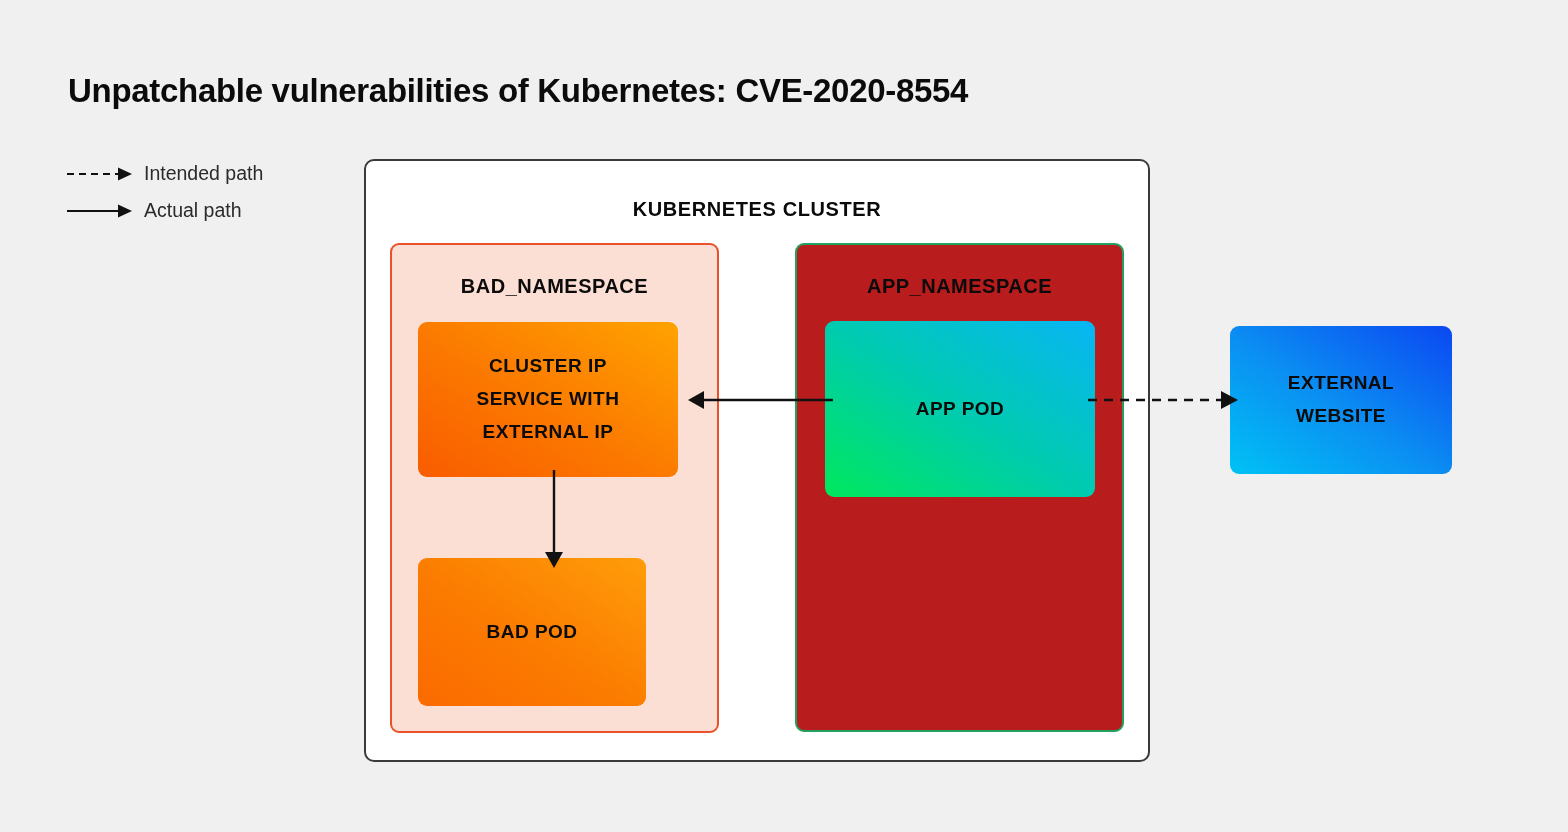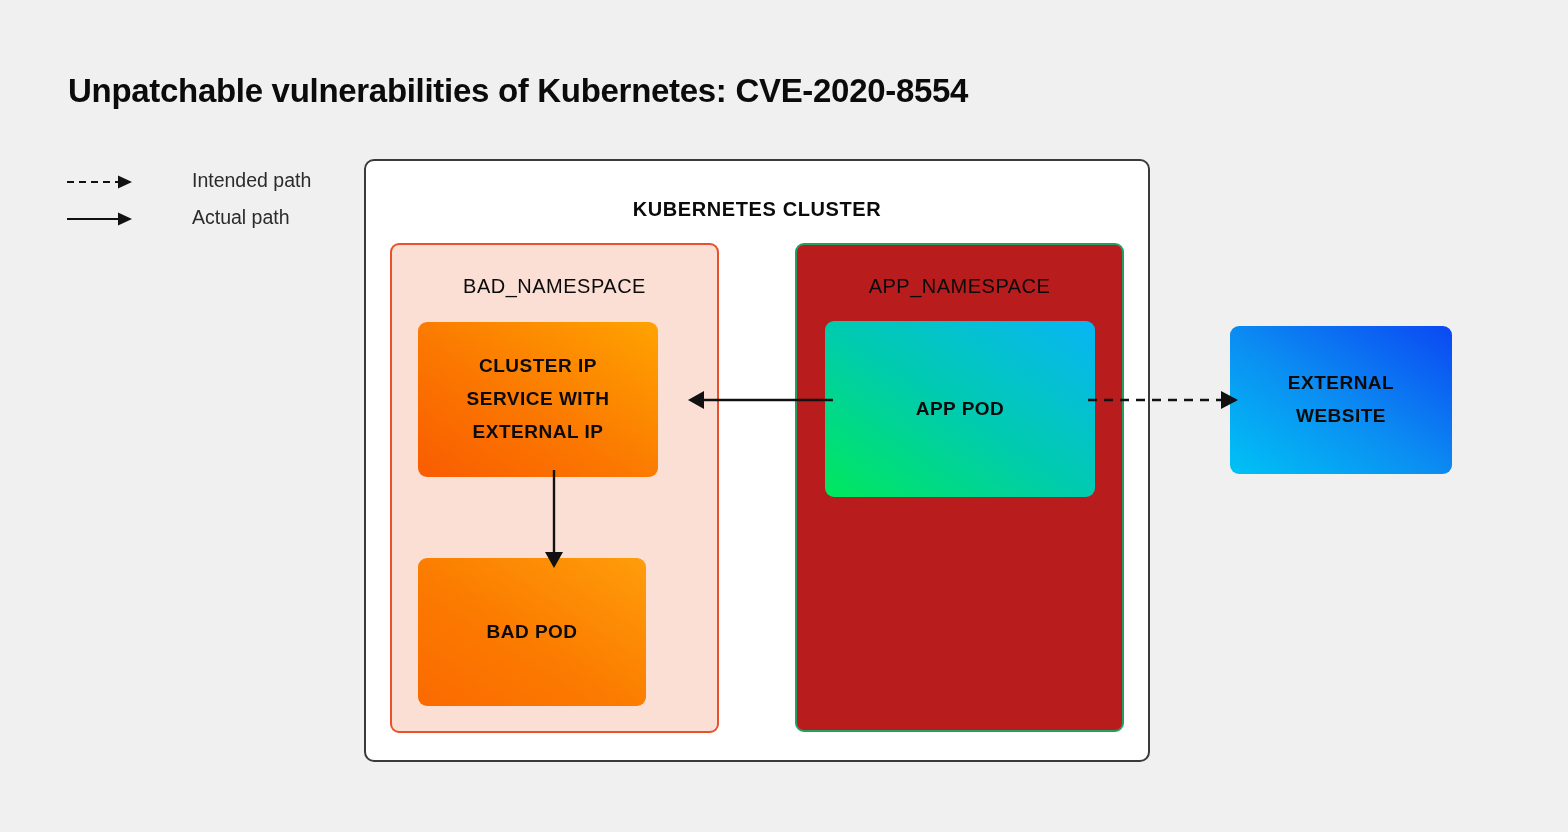--- a/index.html
+++ b/index.html
@@ -30,23 +30,22 @@
 
   
   #legend {
     position: absolute;
     left: 66px;
     top: 155px;
     width: 300px;
   }
   .legend-row {
     display: flex;
-    align-items: flex-end;
+    align-items: center;
     height: 37px;
-    gap: 48px;
   }
   .legend-glyph {
     width: 72px;
     height: 20px;
     flex: none;
     display: block;
   }
   .legend-label {
     font-size: 19.5px;
     color: #2b2b2b;
@@ -100,21 +99,21 @@
     background: #b91c1c;
     border: 2px solid #23a05f;
   }
   .namespace-title {
     position: absolute;
     left: 0;
     right: 0;
     top: 30px;
     text-align: center;
     font-size: 20px;
-    font-weight: normal;
+    font-weight: bold;
     letter-spacing: 0.5px;
     color: #0b0b0b;
   }
 
   
   .node {
     position: absolute;
     border-radius: 9px;
     display: flex;
     align-items: center;
@@ -123,21 +122,21 @@
     font-size: 19px;
     font-weight: bold;
     letter-spacing: 0.5px;
     line-height: 1.72;
     color: #0b0b0b;
     box-sizing: border-box;
   }
   #node-clusterip {
     left: 418px;
     top: 322px;
-    width: 240px;
+    width: 260px;
     height: 155px;
     background: linear-gradient(to top right, #f95c00 0%, #fb7800 45%, #ffa300 100%);
   }
   #node-badpod {
     left: 418px;
     top: 558px;
     width: 228px;
     height: 148px;
     background: linear-gradient(to top right, #fb6a00 0%, #fb7b00 45%, #ff9d0a 100%);
   }

